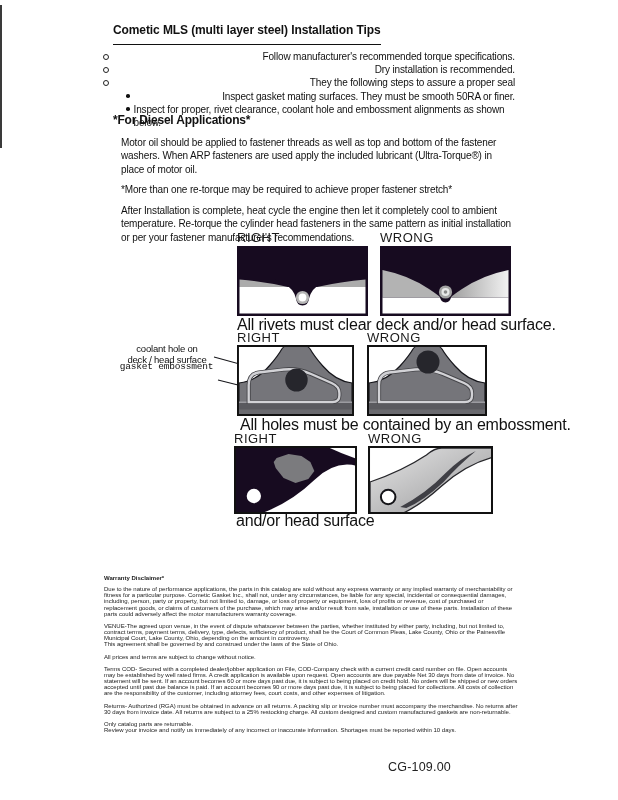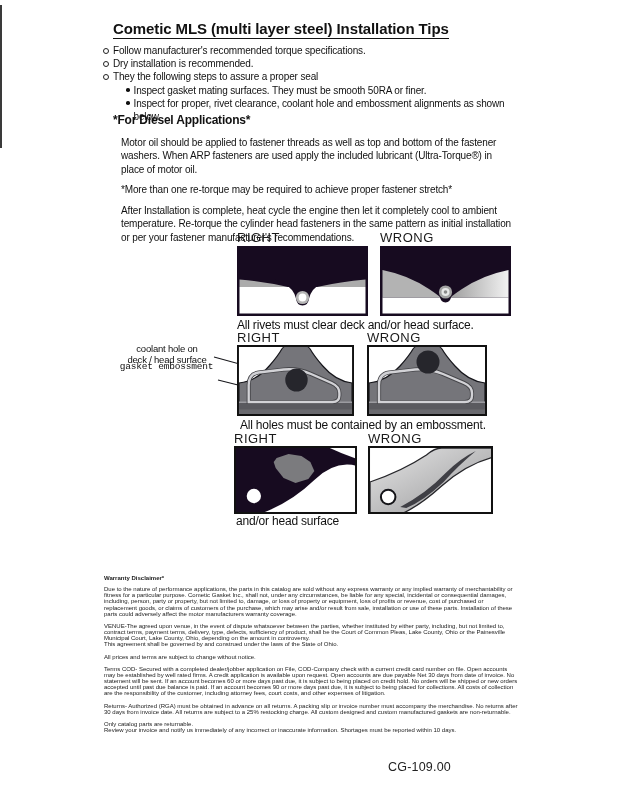--- a/index.html
+++ b/index.html
@@ -5,37 +5,37 @@
   html,body{margin:0;padding:0;background:#fff;}
   #page{position:relative;width:618px;height:800px;background:#ffffff;overflow:hidden;
         font-family:"Liberation Sans",sans-serif;color:#111;}
   .abs{position:absolute;}
 
   
   .edge-bar{left:0;top:5px;width:2px;height:143px;background:#3a3a3a;}
 
   
   .tips{left:103px;top:20px;width:412px;}
-  .title{margin-left:10px;display:inline-block;font-size:15px;font-weight:bold;
-         letter-spacing:-0.1px;border-bottom:1.5px solid #111;padding-bottom:1px;}
+  .title{margin-left:10px;display:inline-block;font-size:12px;font-weight:bold;
+         letter-spacing:-0.1px;border-bottom:1.5px solid #111;padding-bottom:7px;}
   .bullets{margin-top:5px;font-size:10px;line-height:13.2px;letter-spacing:-0.15px;}
-  .b-row{display:flex;align-items:flex-start;}
+  .b-row{display:flex;align-items:flex-start;justify-content:space-between;}
   .b-open{flex:none;width:4px;height:4px;border:1px solid #222;border-radius:50%;margin:4px 4px 0 0;}
   .b-sub{margin-left:23px;}
   .b-fill{flex:none;width:3.5px;height:3.5px;background:#111;border-radius:50%;margin:4.5px 4px 0 0;}
 
   
   .diesel{left:113px;top:114px;width:402px;font-size:10px;line-height:13.5px;letter-spacing:-0.15px;}
   .diesel-h{font-size:12px;font-weight:bold;letter-spacing:-0.2px;margin-bottom:8px;}
   .diesel p{margin:0 0 7px 8px;}
 
   
   .rw-label{font-size:13px;letter-spacing:0.5px;color:#1a1a1a;}
   .panel{display:block;}
-  .caption{font-size:12px;letter-spacing:-0.2px;color:#111;line-height:12.5px;}
+  .caption{font-size:16px;letter-spacing:-0.2px;color:#111;line-height:12.5px;}
   .side-label{font-size:9.5px;letter-spacing:-0.2px;text-align:center;line-height:11px;color:#111;}
 
   
   .legal{left:104px;top:575px;width:414px;font-size:6px;line-height:6.15px;color:#222;}
   .legal .h{font-weight:bold;margin-bottom:5px;}
   .legal p{margin:0 0 6px 0;}
   .legal p.tight{margin-bottom:0;}
 
   .footer-code{left:388px;top:760px;font-size:12.5px;letter-spacing:0.2px;color:#222;}
 </style>

